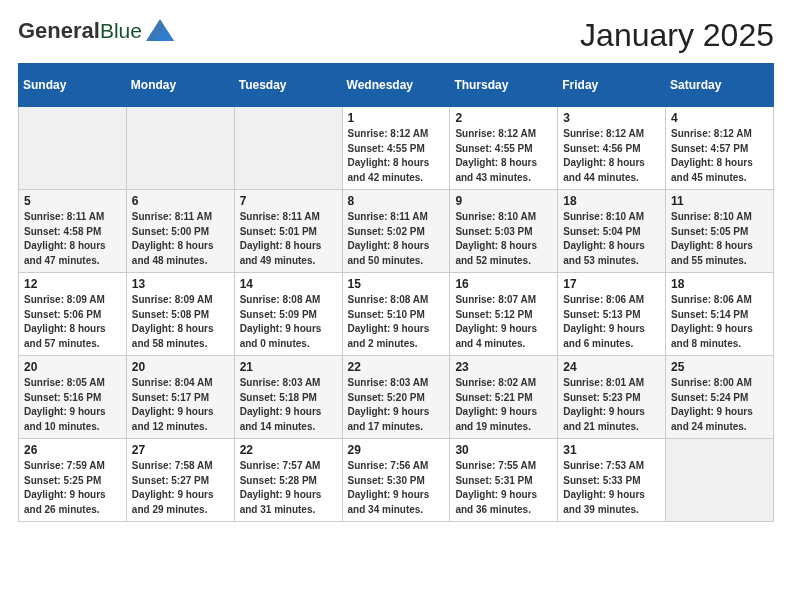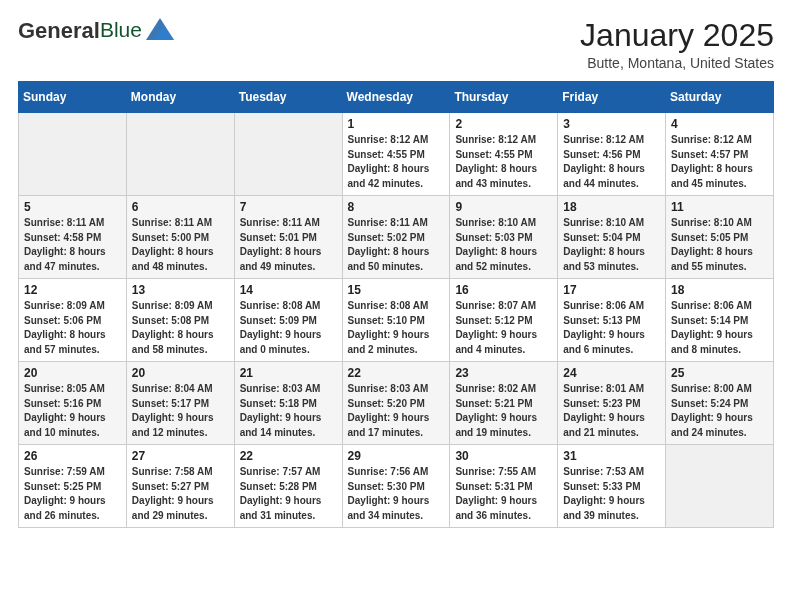--- a/index.html
+++ b/index.html
@@ -21,21 +21,21 @@
       justify-content: space-between;
       margin-bottom: 10px;
     }
     .logo {
       display: flex;
       flex-direction: column;
       align-items: flex-start;
     }
     .logo-text {
       display: flex;
-      align-items: flex-start;
+      align-items: center;
     }
     .logo-icon {
       width: 28px;
       height: 22px;
       margin-left: 4px;
       margin-bottom: 2px;
     }
     .title-block {
       text-align: right;
     }
@@ -53,21 +53,21 @@
     .calendar {
       width: 100%;
       border-collapse: collapse;
       border: 1px solid #bbb;
     }
     .calendar th {
       background: #1a5fa8;
       color: #fff;
       font-size: 12px;
       font-weight: bold;
-      padding: 8px 4px;
+      padding: 14px 4px;
       text-align: left;
       border: 1px solid #1a5fa8;
     }
     .calendar td {
       vertical-align: top;
       border: 1px solid #ccc;
       padding: 4px 5px 4px 5px;
       min-width: 100px;
       width: 14.28%;
       background: #fff;
@@ -107,21 +107,20 @@
             <span style="font-size:21px;font-weight:normal;color:#14532d;">Blue</span>
         </span>
         <svg class="logo-icon" viewBox="0 0 28 22" xmlns="http://www.w3.org/2000/svg">
           <polygon points="0,22 14,0 28,22" fill="#1a5fa8" opacity="0.85"></polygon>
           <polygon points="8,22 18,8 28,22" fill="#2980d9" opacity="0.7"></polygon>
         </svg>
       </div>
     </div>
     <div class="title-block">
       <div class="month-title">January 2025</div>
-      <div class="location-title">Butte, Montana, United States</div>
     </div>
   </div>
 
   <table class="calendar">
     <thead>
       <tr>
       <th>Sunday</th>
           <th>Monday</th>
           <th>Tuesday</th>
           <th>Wednesday</th>

